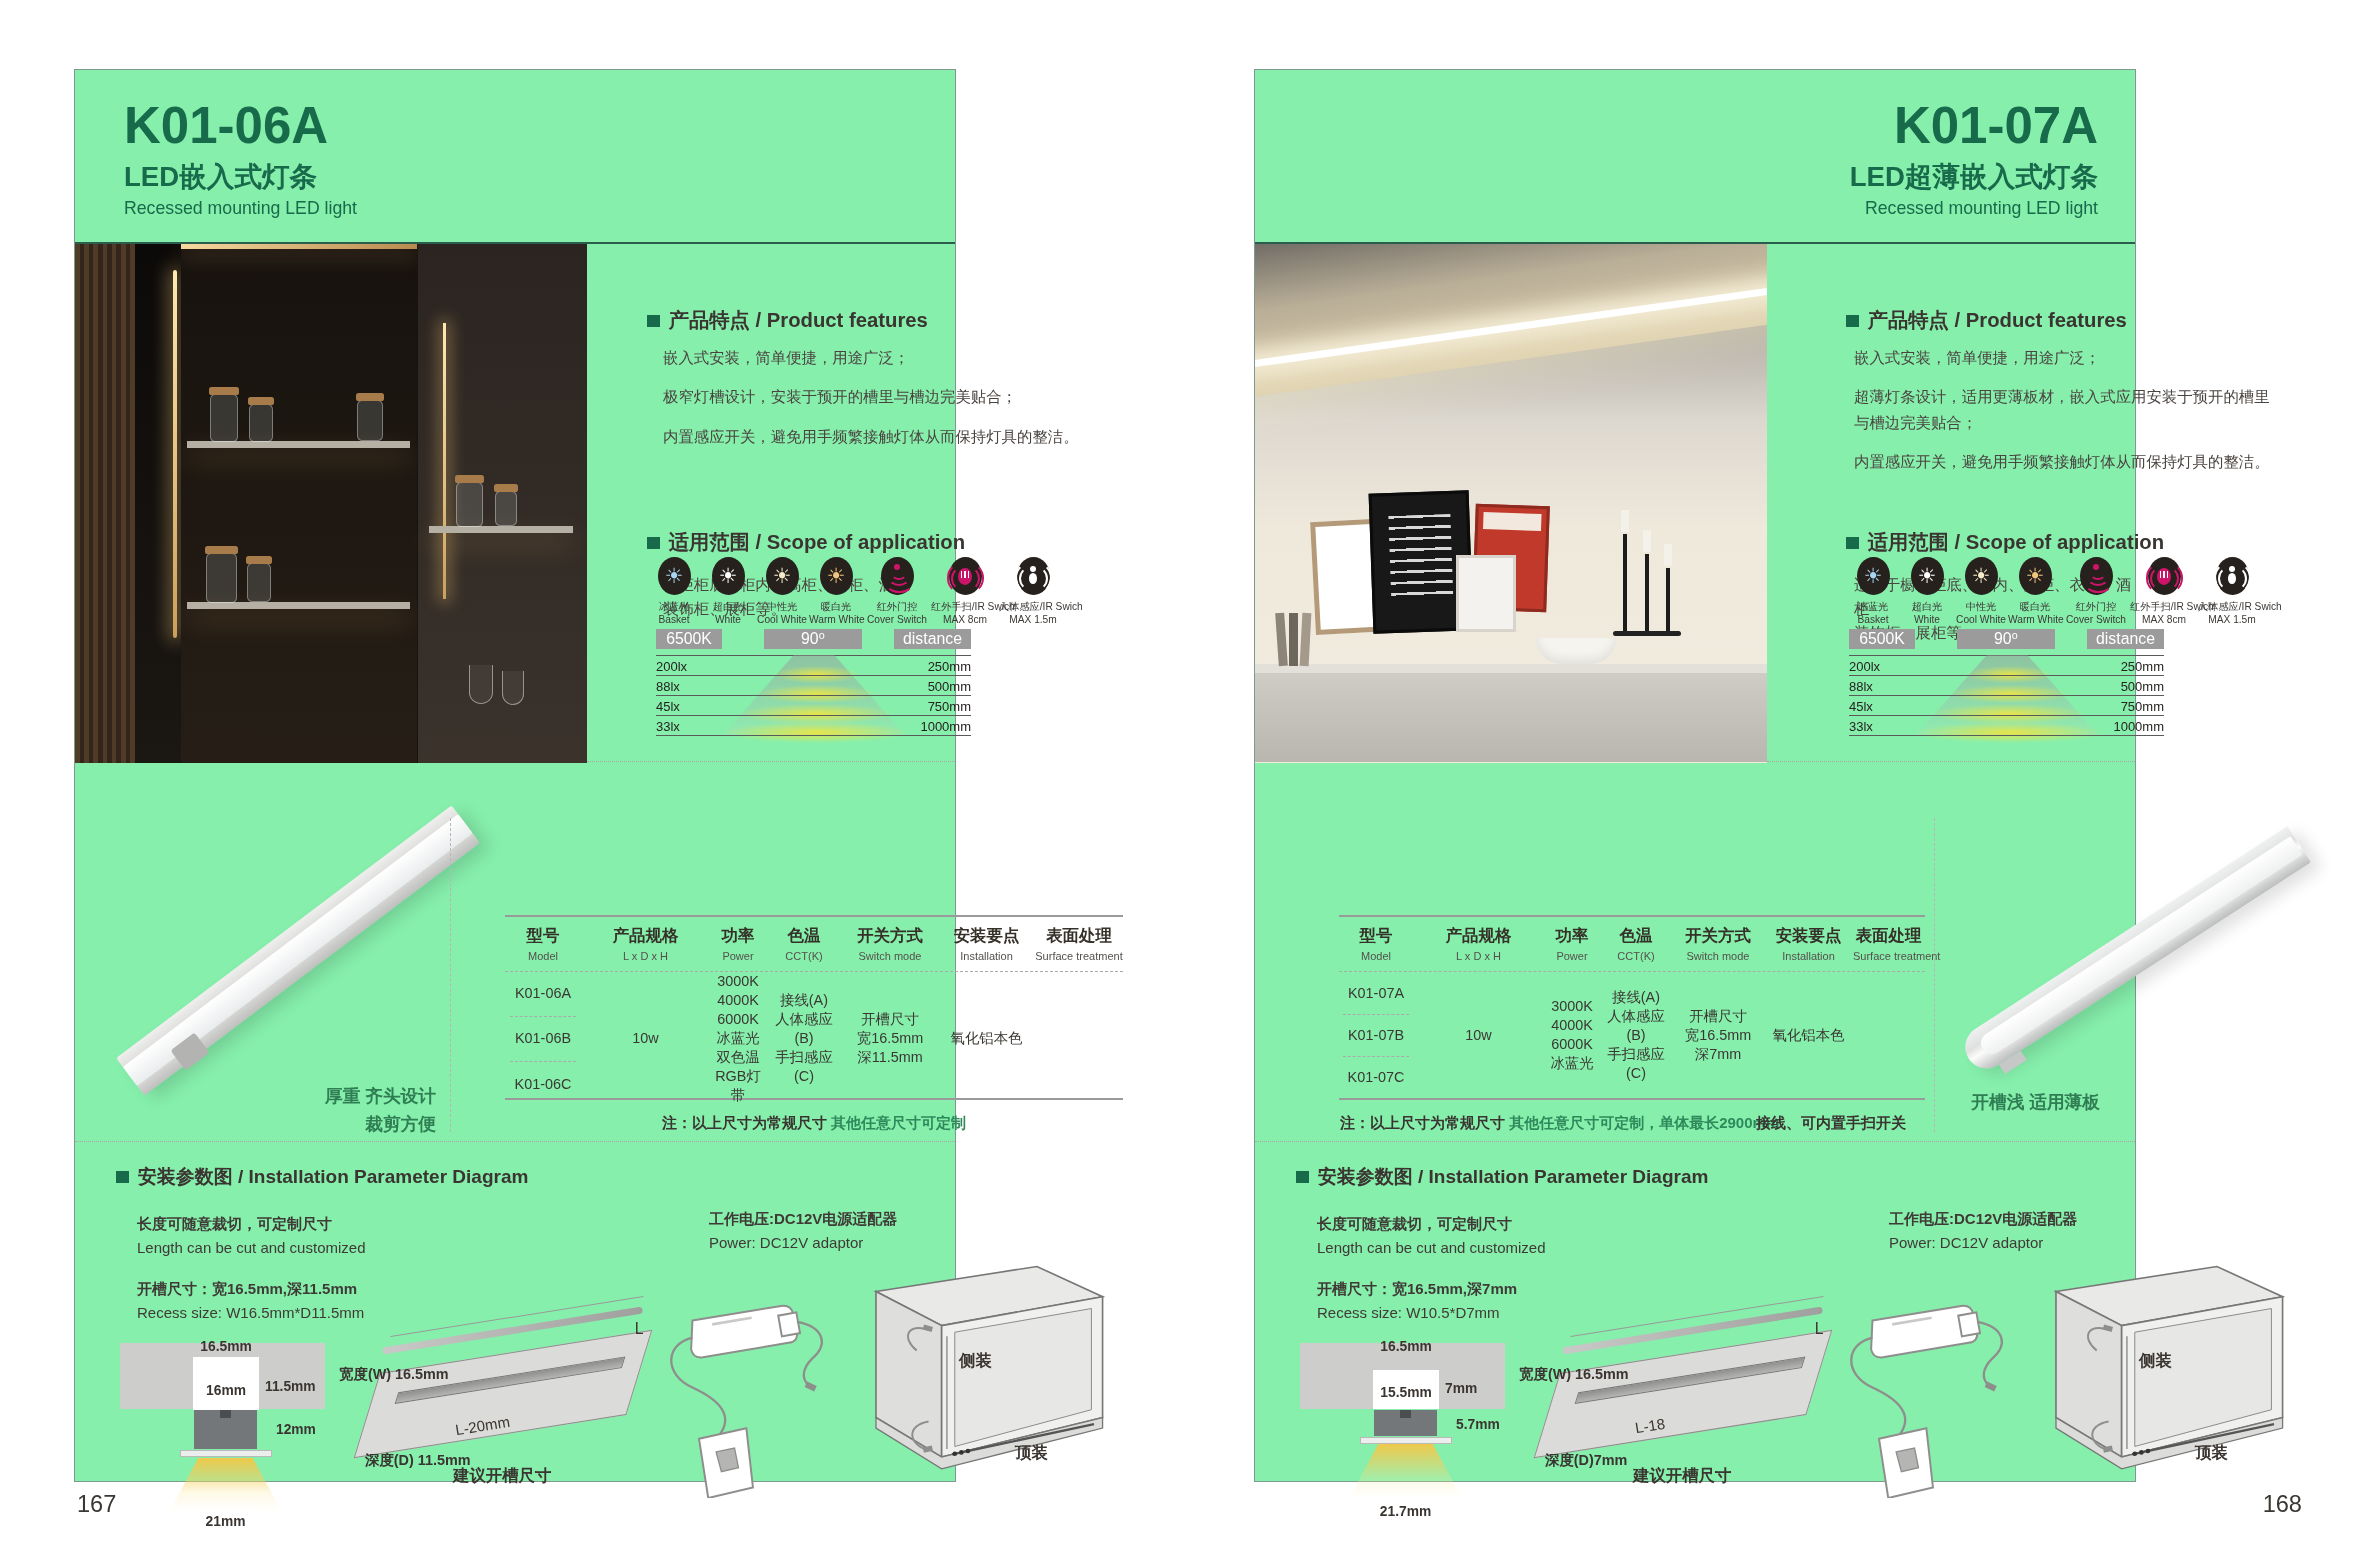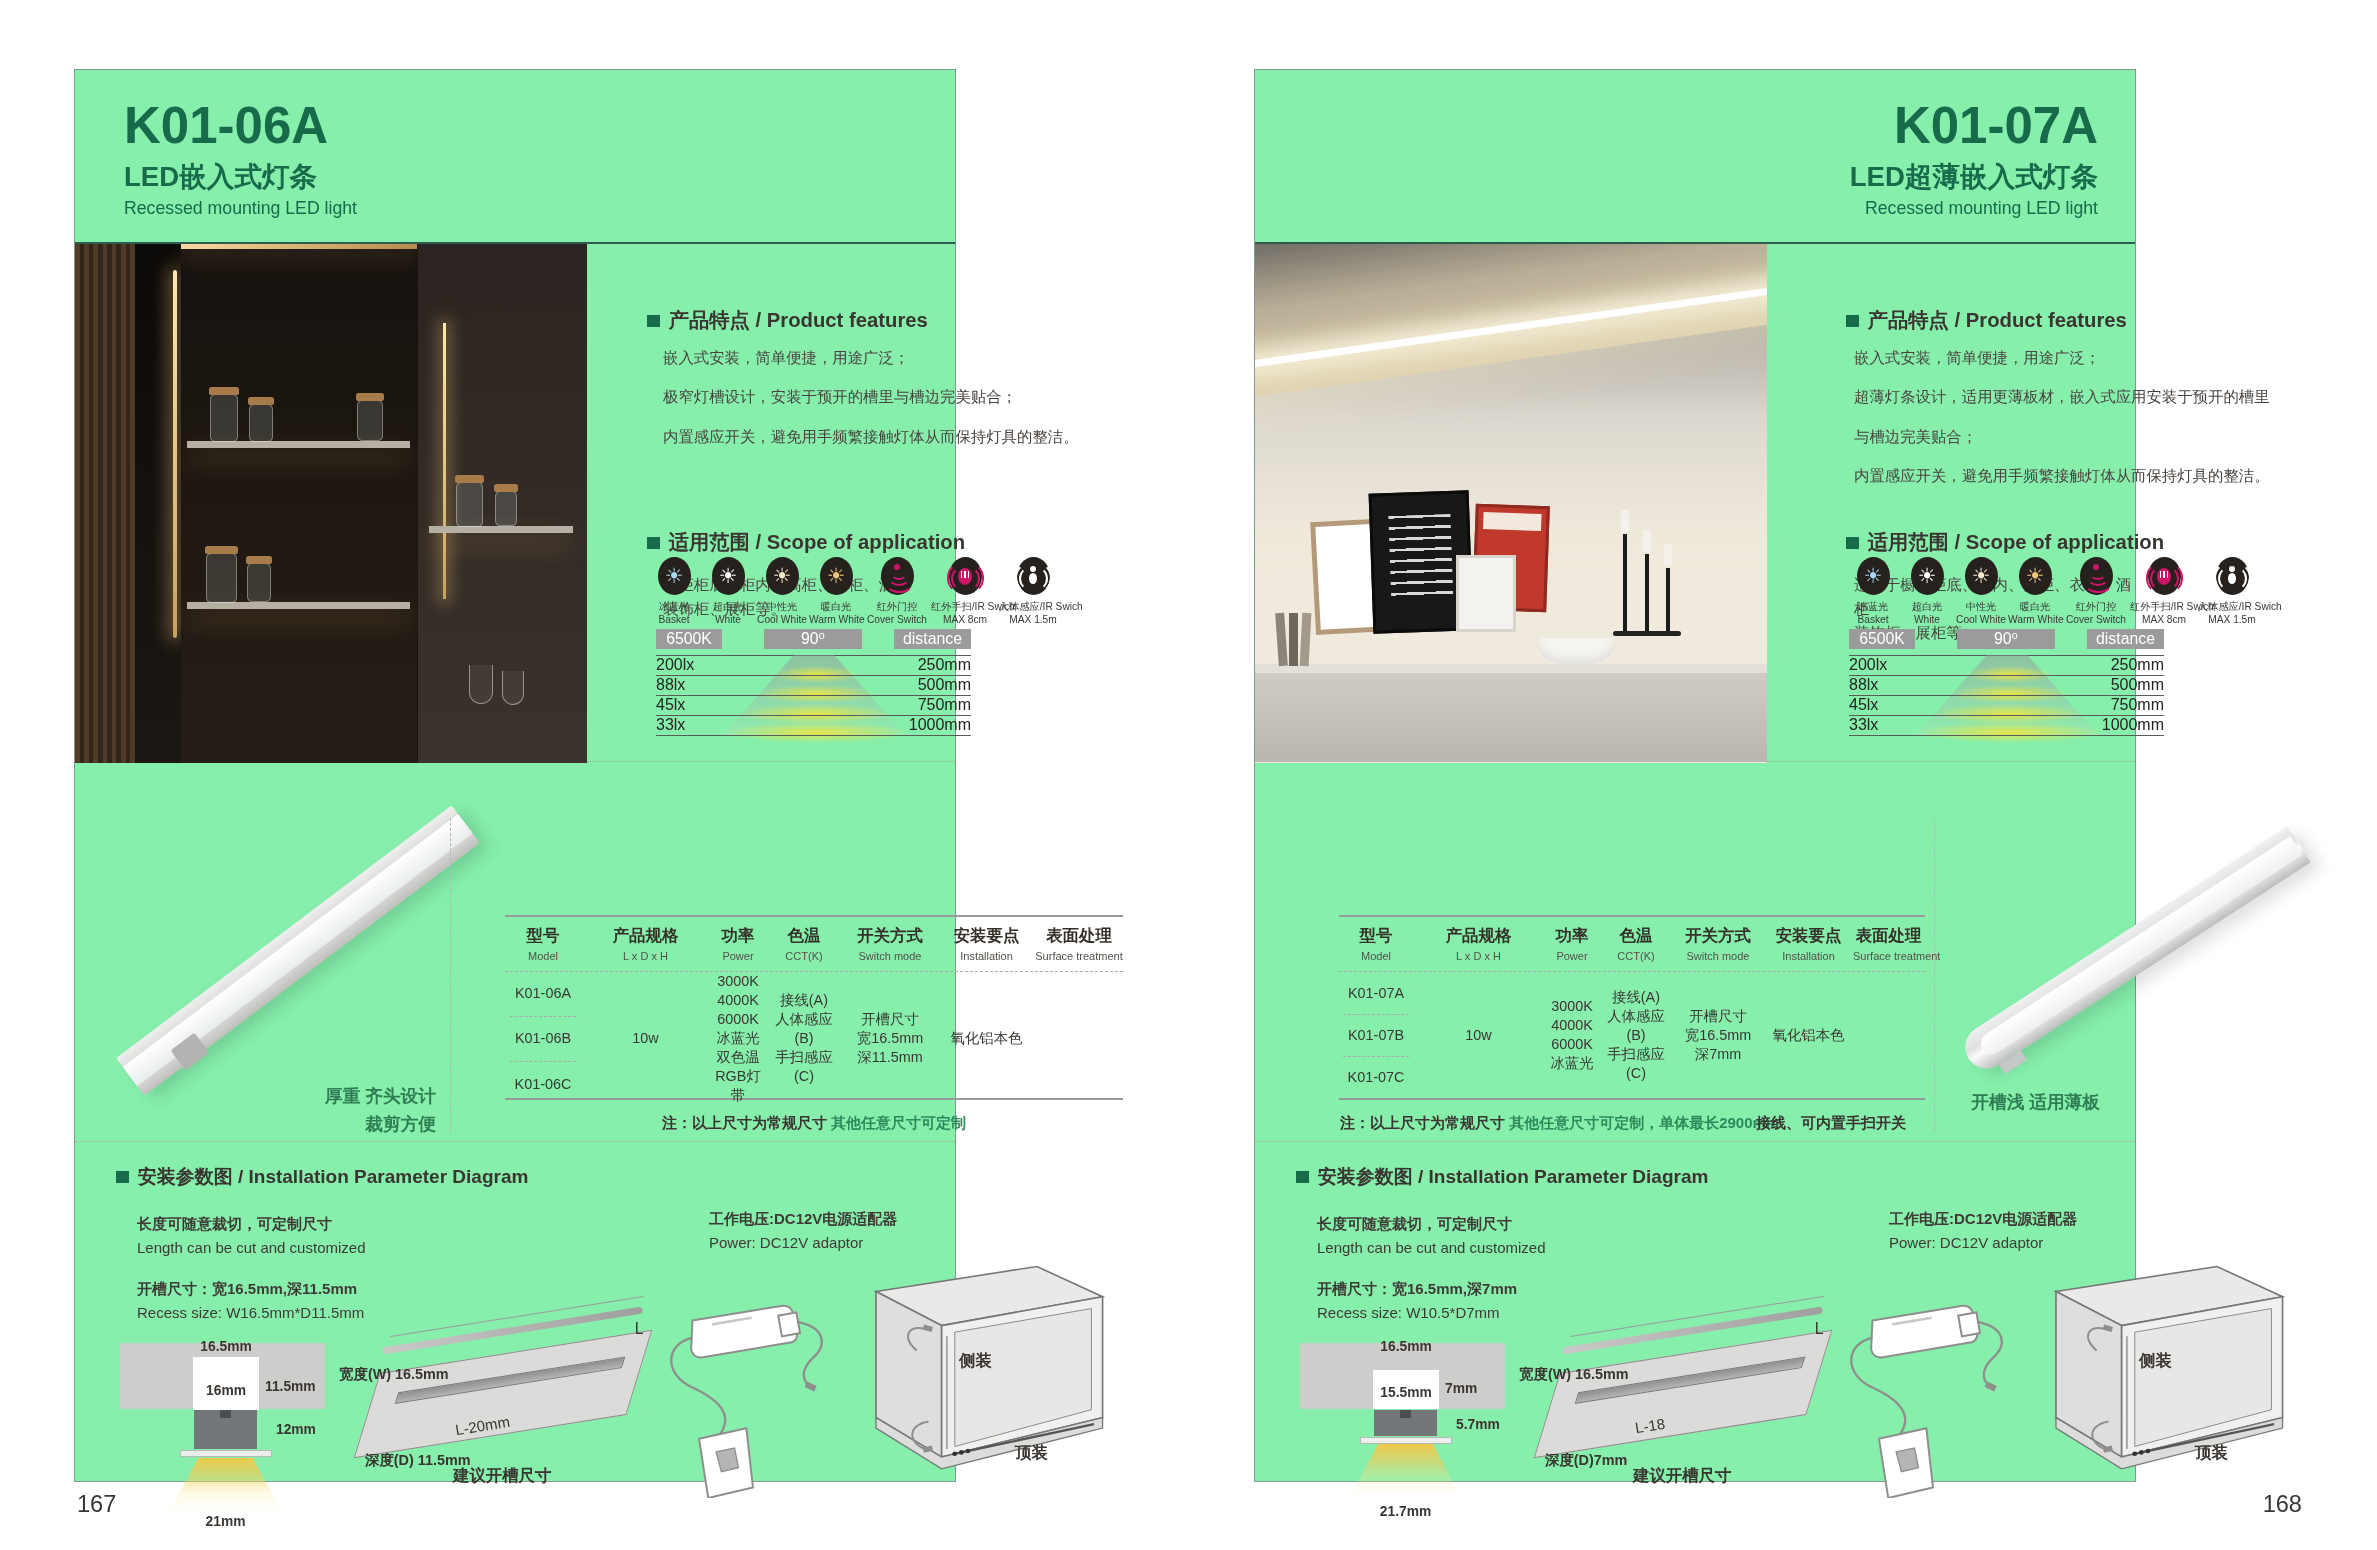--- a/index.html
+++ b/index.html
@@ -102,21 +102,21 @@
 
   
   .beam{position:absolute;left:581px;top:559px;width:315px}
   .pr .beam{left:594px}
   .gbox{position:absolute;top:0;height:19.7px;background:#9b9b9b;color:#fff;font-size:15.8px;display:flex;align-items:center;justify-content:center}
   .gb1{left:0;width:66px}
   .gb2{left:108px;width:98px}
   .gb3{right:0;width:77px}
   .rows{position:absolute;left:0;right:0;top:26px;border-top:1.3px solid #5a5a5a}
   .brow{position:relative;display:flex;justify-content:space-between;align-items:flex-end;height:19px;border-bottom:1.3px solid #5a5a5a;z-index:2}
-  .brow span{font-size:16px;color:#262320;line-height:1;padding-bottom:2px}
+  .brow span{font-size:13px;color:#262320;line-height:1;padding-bottom:2px}
   .trap{position:absolute;left:66px;top:26px;width:184px;height:81px;z-index:1;
         background:linear-gradient(180deg,rgba(150,150,150,.5),rgba(215,215,215,.12));
         clip-path:polygon(39% 0,61% 0,100% 100%,0 100%)}
   .bell{position:absolute;z-index:1;background:radial-gradient(ellipse at center,rgba(235,228,70,.95) 0%,rgba(235,228,70,0) 72%)}
   .e1{left:118px;top:37px;width:85px;height:17px}
   .e2{left:102px;top:56px;width:118px;height:18.4px}
   .e3{left:84px;top:75px;width:152px;height:19.7px}
   .e4{left:68px;top:93px;width:185px;height:21px}
 
   
@@ -528,21 +528,21 @@
     <div class="abs hB-front"></div>
     <div class="bk" style="left:22px;background:#8c8478;transform:rotate(-4deg)"></div>
     <div class="bk" style="left:34px;background:#6d665c"></div>
     <div class="bk" style="left:46px;background:#a39a8c;transform:rotate(3deg)"></div>
   </div>
   <div class="dotline"></div>
 
   <div class="sechead feat-head"><span class="b"></span><span>产品特点 / Product features</span></div>
   <div class="flines">
     <div class="fline">嵌入式安装，简单便捷，用途广泛；</div>
-    <div class="fline" style="margin-bottom:20px">超薄灯条设计，适用更薄板材，嵌入式应用安装于预开的槽里</div>
+    <div class="fline" style="margin-bottom:6px">超薄灯条设计，适用更薄板材，嵌入式应用安装于预开的槽里</div>
     <div class="fline">与槽边完美贴合；</div>
     <div class="fline">内置感应开关，避免用手频繁接触灯体从而保持灯具的整洁。</div>
   </div>
 
   <div class="sechead scope-head"><span class="b"></span><span>适用范围 / Scope of application</span></div>
   <div class="slines">
     <div>适用于橱柜柜底、柜内、高柜、衣柜、酒柜</div>
     <div>装饰柜、展柜等。</div>
   </div>
 

